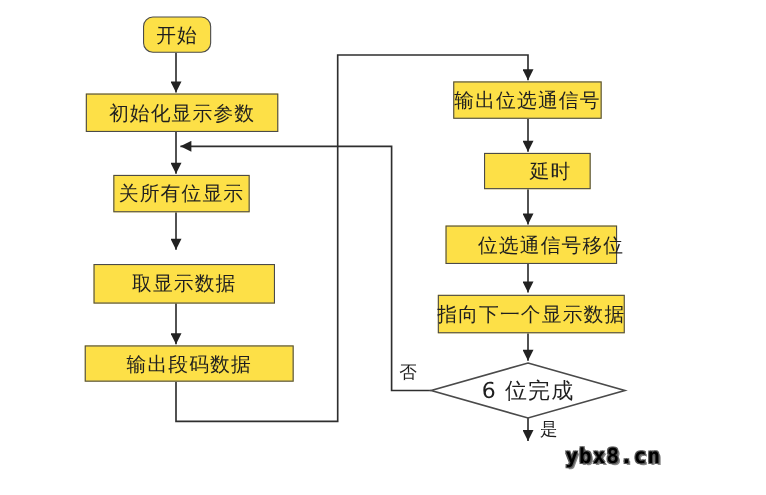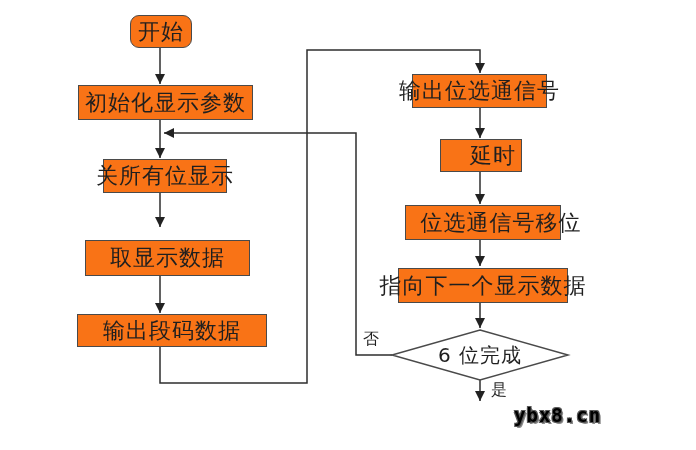--- a/index.html
+++ b/index.html
@@ -3,22 +3,22 @@
 <meta charset="utf-8">
 <style>
   html,body{margin:0;padding:0;background:#ffffff;}
   .stage{
     position:relative;width:696px;height:450px;background:#ffffff;
     font-family:"DejaVu Sans",sans-serif;overflow:hidden;
   }
   .stage svg{position:absolute;left:0;top:0;}
   .node{
     position:absolute;display:flex;align-items:center;justify-content:center;
-    box-sizing:border-box;background:#f97316;border:1.5px solid #4a4a4a;
-    color:#1f1f1f;font-size:22px;letter-spacing:1px;white-space:nowrap;
+    box-sizing:border-box;background:#fde047;border:1.5px solid #4a4a4a;
+    color:#1f1f1f;font-size:18px;letter-spacing:1px;white-space:nowrap;
   }
   .node.terminal{border-radius:9px;}
   .diamond-text{
     position:absolute;left:392px;top:331px;width:176px;height:48px;
     display:flex;align-items:center;justify-content:center;
     color:#1f1f1f;font-size:20px;letter-spacing:1px;
   }
   .edge-label{
     position:absolute;color:#1f1f1f;font-size:16px;line-height:16px;
   }
@@ -65,21 +65,21 @@
   <div class="node" style="left:78px;top:85px;width:175px;height:35px;">初始化显示参数</div>
 
   <div class="node" style="left:103px;top:159px;width:124px;height:34px;text-align:right;">关所有位显示</div>
 
   <div class="node" style="left:85px;top:240px;width:165px;height:36px;">取显示数据</div>
 
   <div class="node" style="left:77px;top:314px;width:190px;height:33px;">输出段码数据</div>
 
   <div class="node" style="left:412px;top:74px;width:135px;height:34px;">输出位选通信号</div>
 
-  <div class="node" style="left:440px;top:139px;width:82px;height:33px;padding-left:24px;">延时</div>
+  <div class="node" style="left:440px;top:139px;width:97px;height:33px;padding-left:24px;">延时</div>
 
   <div class="node" style="left:405px;top:205px;width:156px;height:35px;padding-left:36px;">位选通信号移位</div>
 
   <div class="node" style="left:398px;top:268px;width:170px;height:35px;">指向下一个显示数据</div>
 
   <div class="diamond-text">6 位完成</div>
 
 
   <div class="edge-label no">否</div>
 

